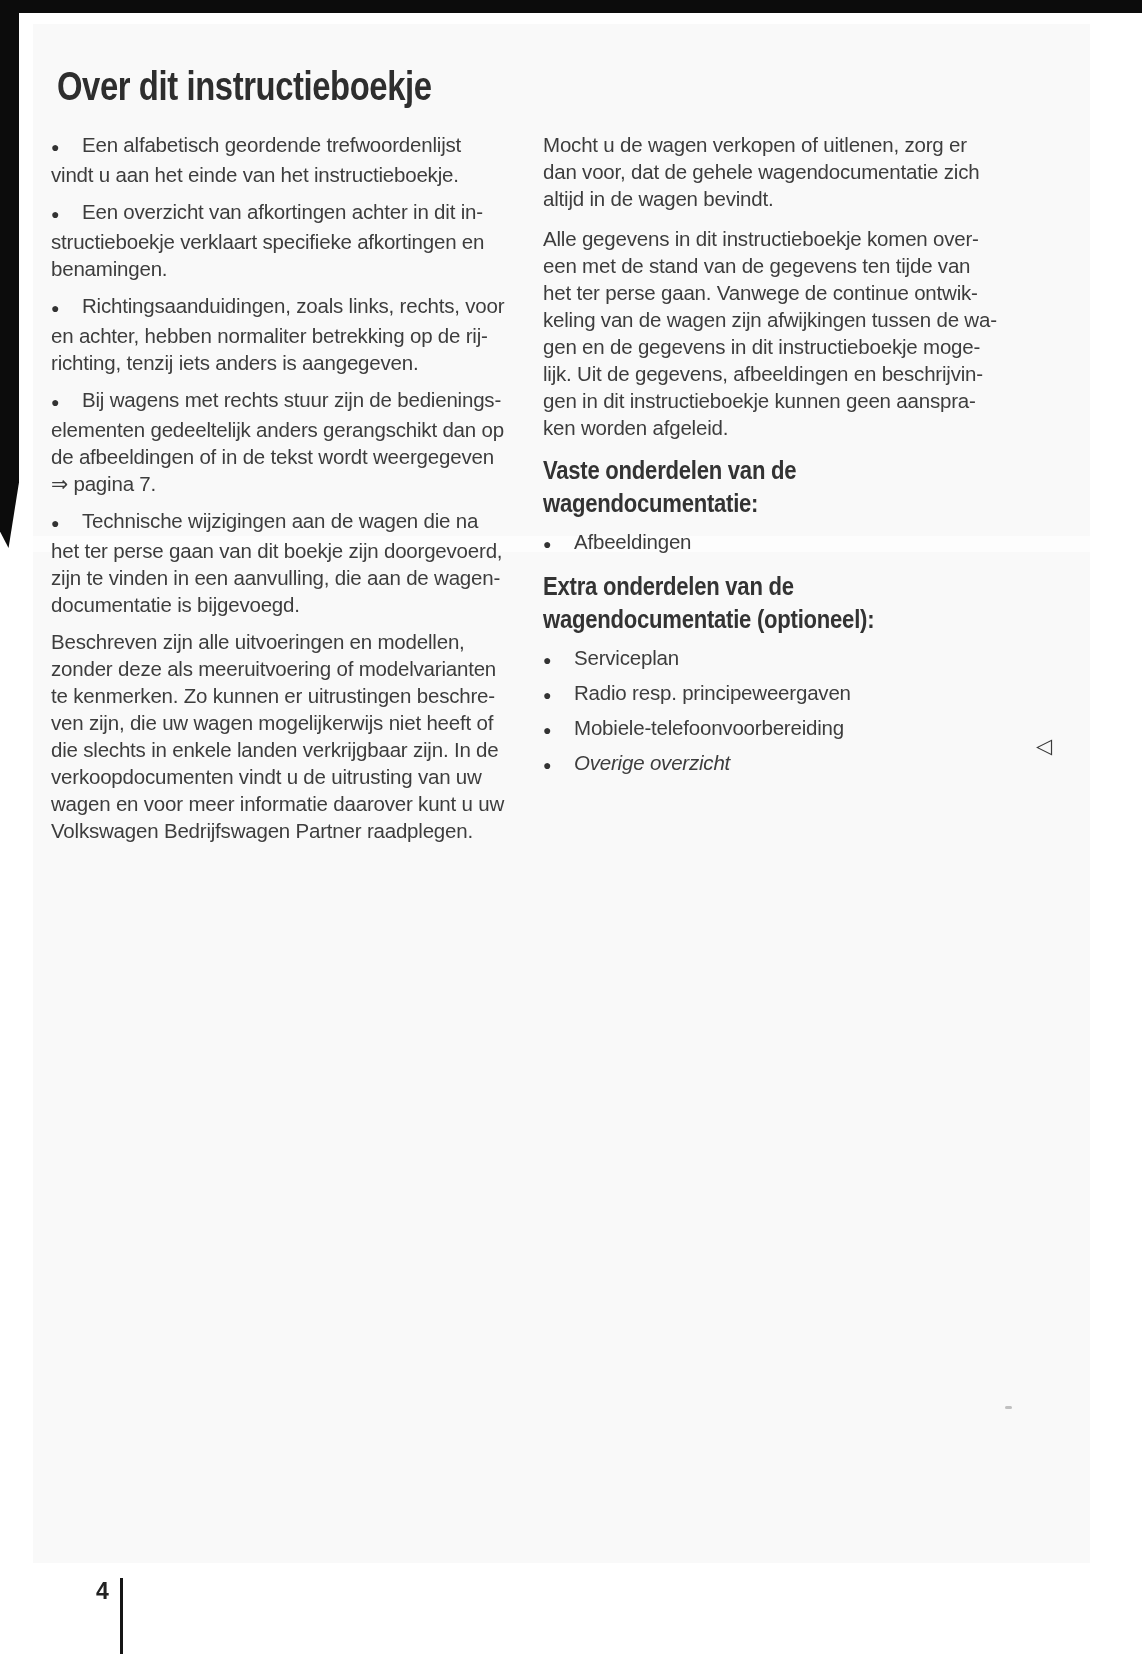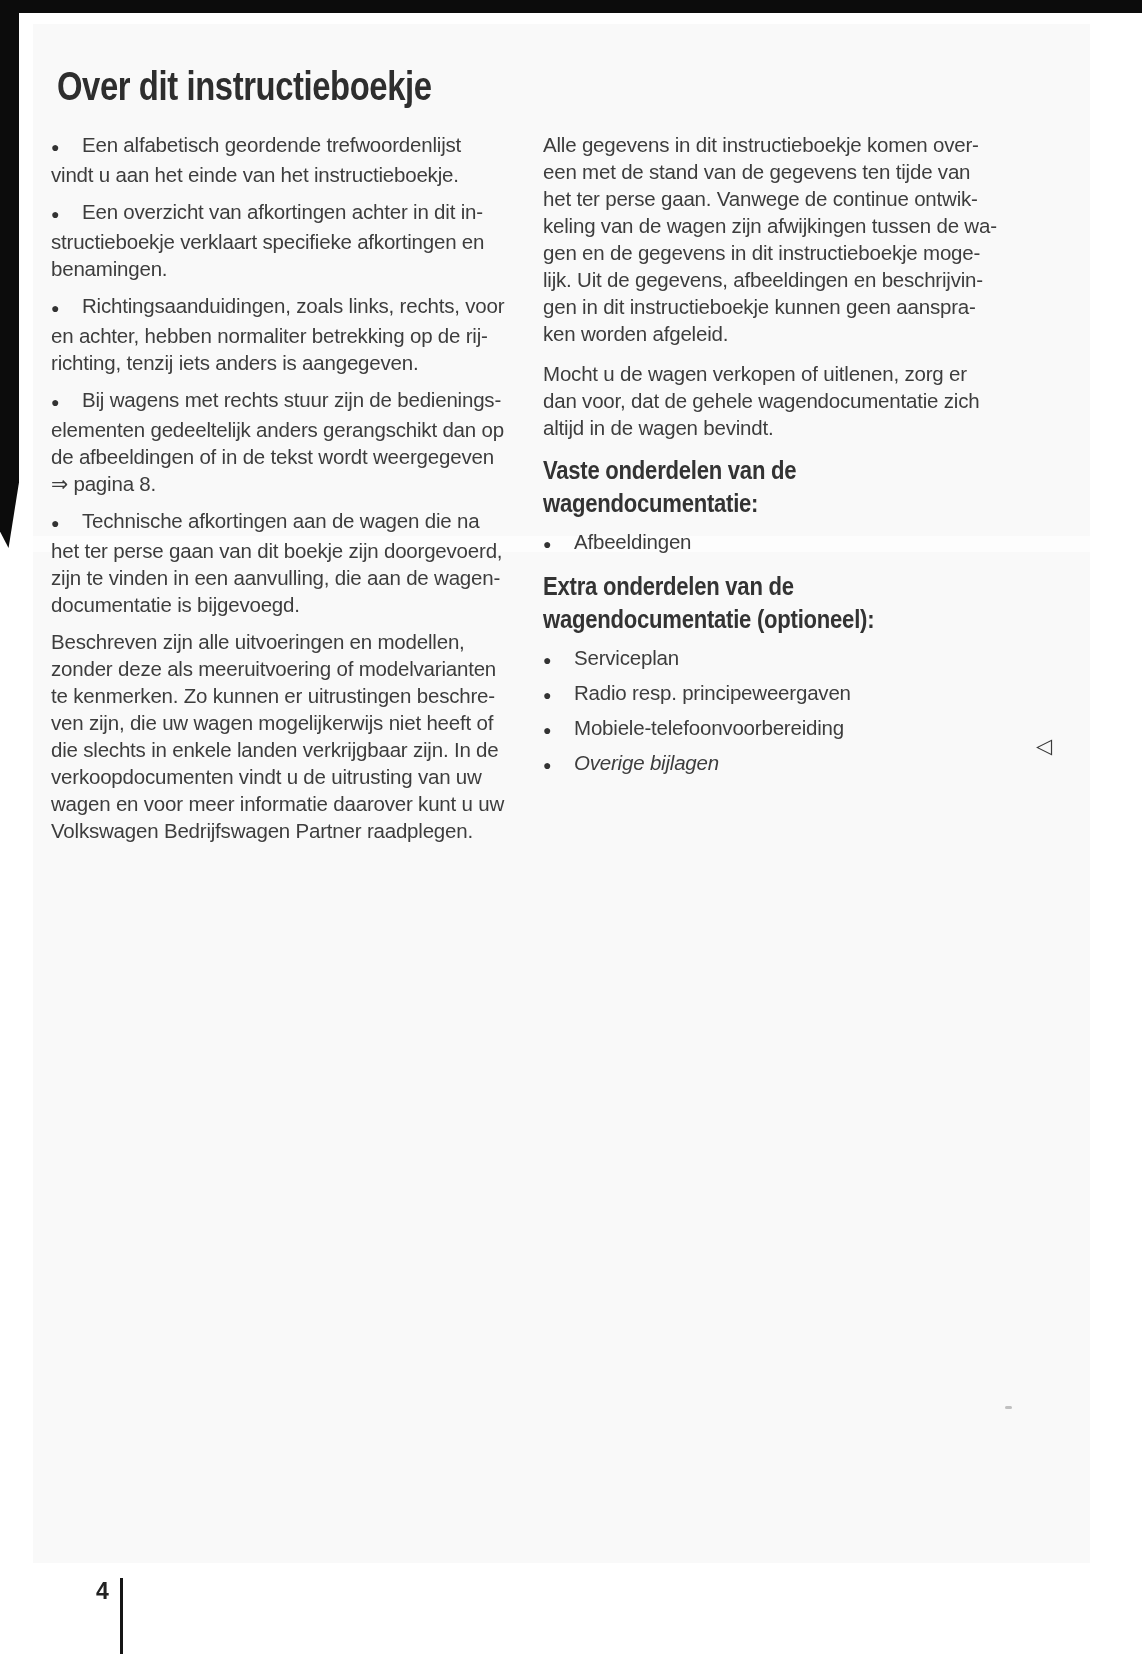--- a/index.html
+++ b/index.html
@@ -97,58 +97,58 @@
 vindt u aan het einde van het instructieboekje.</span></div>
   <div class="li"><span class="marker">●</span><span class="txt">Een overzicht van afkortingen achter in dit in-
 structieboekje verklaart specifieke afkortingen en
 benamingen.</span></div>
   <div class="li"><span class="marker">●</span><span class="txt">Richtingsaanduidingen, zoals links, rechts, voor
 en achter, hebben normaliter betrekking op de rij-
 richting, tenzij iets anders is aangegeven.</span></div>
   <div class="li"><span class="marker">●</span><span class="txt">Bij wagens met rechts stuur zijn de bedienings-
 elementen gedeeltelijk anders gerangschikt dan op
 de afbeeldingen of in de tekst wordt weergegeven
-⇒ pagina 8.</span></div>
-  <div class="li"><span class="marker">●</span><span class="txt">Technische afkortingen aan de wagen die na
+⇒ pagina 7.</span></div>
+  <div class="li"><span class="marker">●</span><span class="txt">Technische wijzigingen aan de wagen die na
 het ter perse gaan van dit boekje zijn doorgevoerd,
 zijn te vinden in een aanvulling, die aan de wagen-
 documentatie is bijgevoegd.</span></div>
   <div class="para para-left">Beschreven zijn alle uitvoeringen en modellen,
 zonder deze als meeruitvoering of modelvarianten
 te kenmerken. Zo kunnen er uitrustingen beschre-
 ven zijn, die uw wagen mogelijkerwijs niet heeft of
 die slechts in enkele landen verkrijgbaar zijn. In de
 verkoopdocumenten vindt u de uitrusting van uw
 wagen en voor meer informatie daarover kunt u uw
 Volkswagen Bedrijfswagen Partner raadplegen.</div>
 </div>
 
 <div class="col col-right">
+  <div class="para para-r">Mocht u de wagen verkopen of uitlenen, zorg er
+dan voor, dat de gehele wagendocumentatie zich
+altijd in de wagen bevindt.</div>
   <div class="para para-r">Alle gegevens in dit instructieboekje komen over-
 een met de stand van de gegevens ten tijde van
 het ter perse gaan. Vanwege de continue ontwik-
 keling van de wagen zijn afwijkingen tussen de wa-
 gen en de gegevens in dit instructieboekje moge-
 lijk. Uit de gegevens, afbeeldingen en beschrijvin-
 gen in dit instructieboekje kunnen geen aanspra-
 ken worden afgeleid.</div>
-  <div class="para para-r">Mocht u de wagen verkopen of uitlenen, zorg er
-dan voor, dat de gehele wagendocumentatie zich
-altijd in de wagen bevindt.</div>
 
   <div class="h2">Vaste onderdelen van de
 wagendocumentatie:</div>
   <div class="li li-r"><span class="marker">●</span><span class="txt">Afbeeldingen</span></div>
 
   <div class="h2">Extra onderdelen van de
 wagendocumentatie (optioneel):</div>
   <div class="li li-r"><span class="marker">●</span><span class="txt">Serviceplan</span></div>
   <div class="li li-r"><span class="marker">●</span><span class="txt">Radio resp. principeweergaven</span></div>
   <div class="li li-r"><span class="marker">●</span><span class="txt">Mobiele-telefoonvoorbereiding</span></div>
-  <div class="li li-r"><span class="marker">●</span><span class="txt italic">Overige bijlagen</span></div>
+  <div class="li li-r"><span class="marker">●</span><span class="txt italic">Overige overzicht</span></div>
 </div>
 
 <div class="end-triangle">◁</div>
 
 <div class="speck"></div>
 
 <div class="page-number">4</div>
 <div class="footer-tick"></div>
 
 </body></html>

